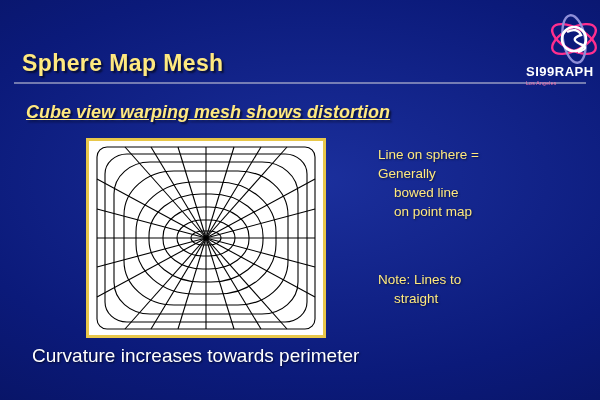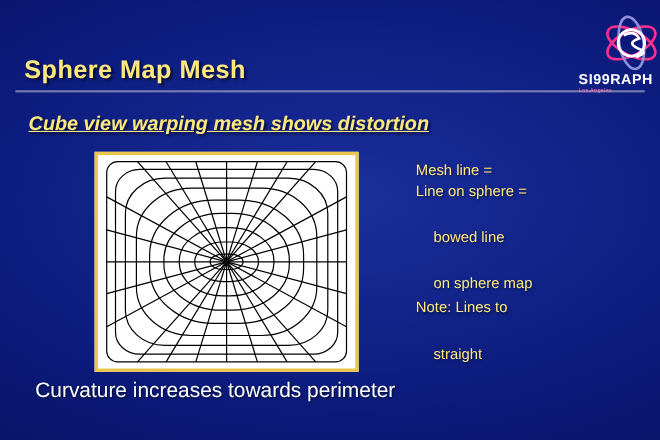--- a/index.html
+++ b/index.html
@@ -68,21 +68,21 @@
   
   .notes {
     position: absolute;
     color: #ffe97f;
     font-size: 13.5px;
     line-height: 19px;
     text-shadow: 1px 1px 2px rgba(0,0,0,0.5);
   }
   #notes-a { left: 378px; top: 145px; }
   #notes-b { left: 378px; top: 270px; }
-  .notes .indent1 { padding-left: 16px; margin-top: 23px; }
+  .notes .indent1 { padding-left: 16px; }
 
   
   #caption {
     position: absolute;
     left: 32px;
     top: 345px;
     font-size: 19px;
     color: #ffffff;
     text-shadow: 1px 1px 2px rgba(0,0,0,0.6);
   }
@@ -164,24 +164,24 @@
 
         <line x1="117" y1="97" x2="226" y2="38"></line>
         <line x1="117" y1="97" x2="226" y2="68"></line>
         <line x1="117" y1="97" x2="226" y2="126"></line>
         <line x1="117" y1="97" x2="226" y2="156"></line>
       </g>
     </svg>
   </div>
 
   <div class="notes" id="notes-a">
-    <div>Mesh line  =</div>
     <div>Line on sphere =</div>
+    <div>Generally</div>
     <div class="indent1">bowed line</div>
-    <div class="indent1">on sphere map</div>
+    <div class="indent1">on point map</div>
   </div>
 
   <div class="notes" id="notes-b">
     <div>Note:  Lines to</div>
     <div class="indent1">straight</div>
   </div>
 
   <div id="caption">Curvature increases towards perimeter</div>
 
   <div id="logo">

